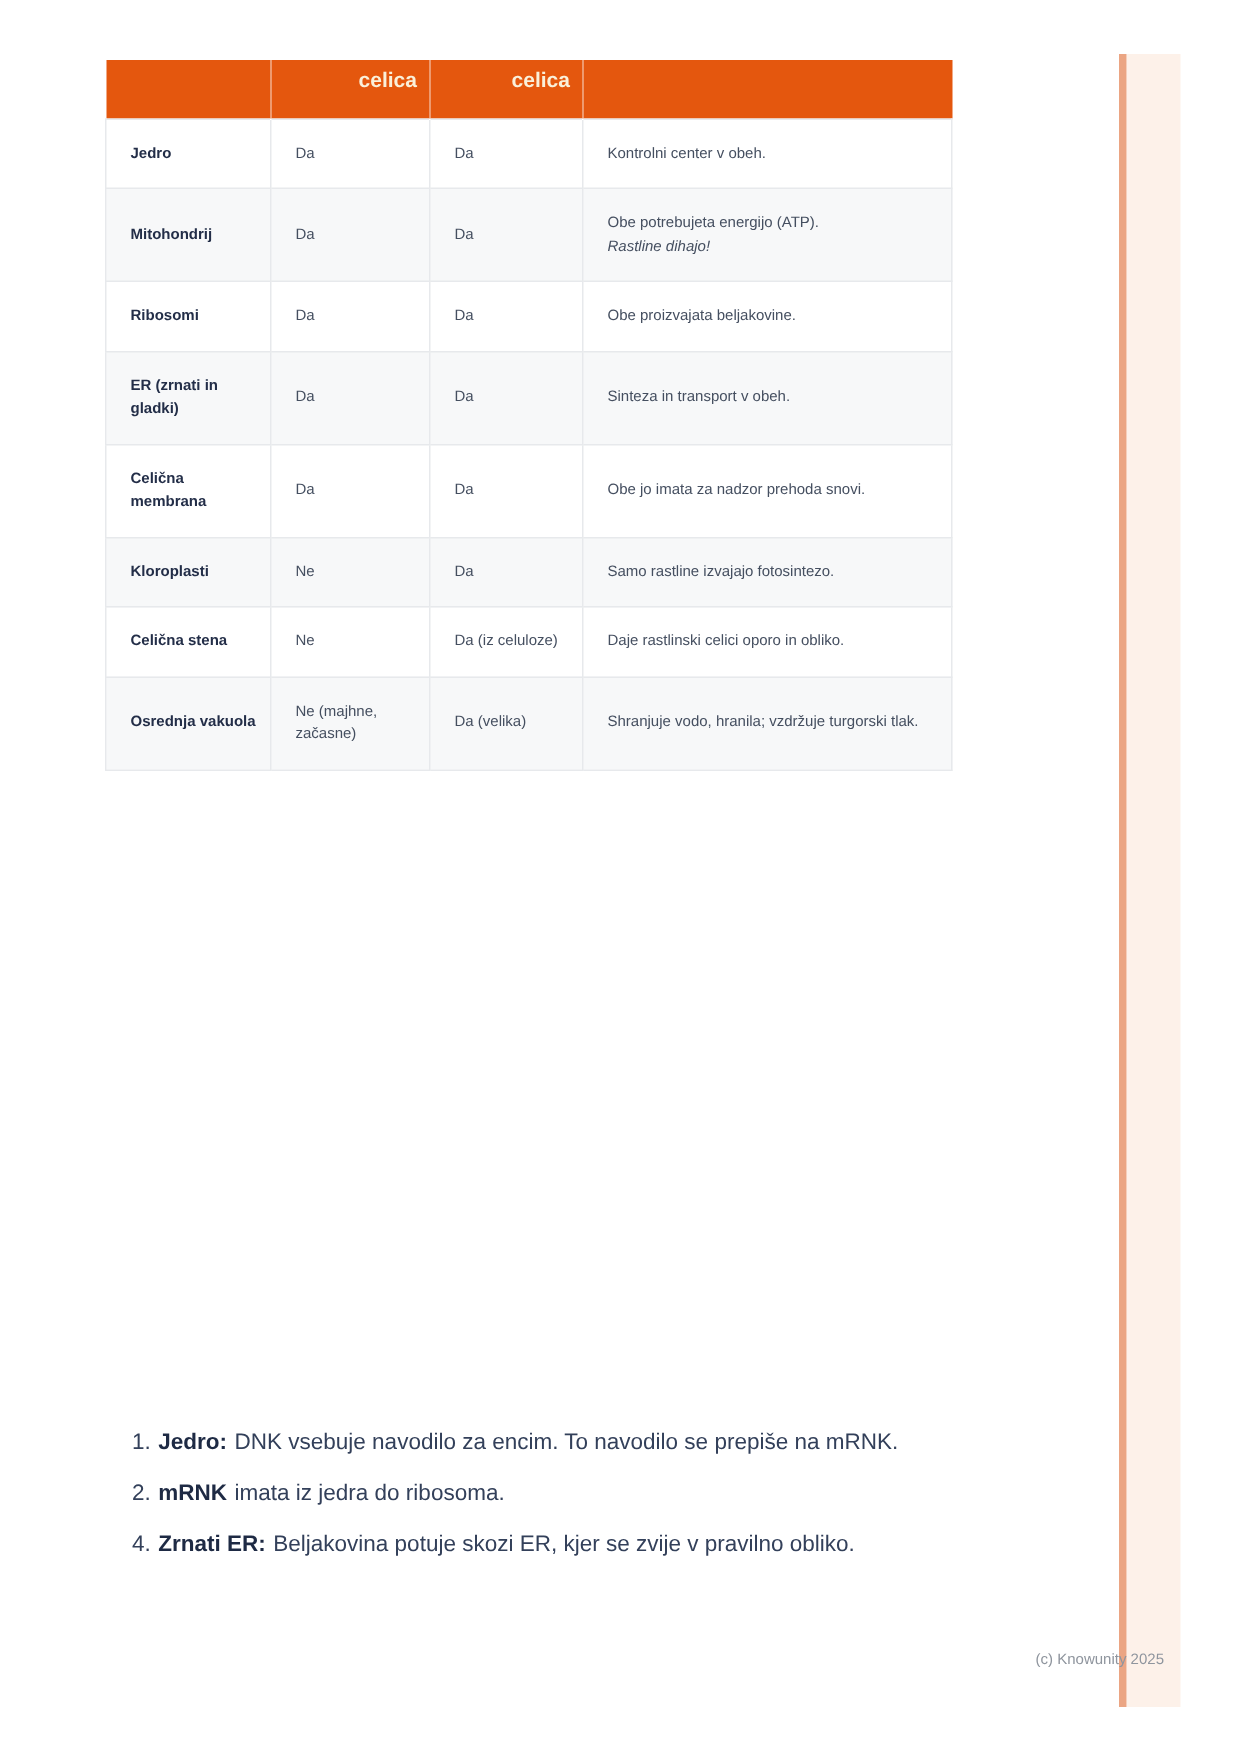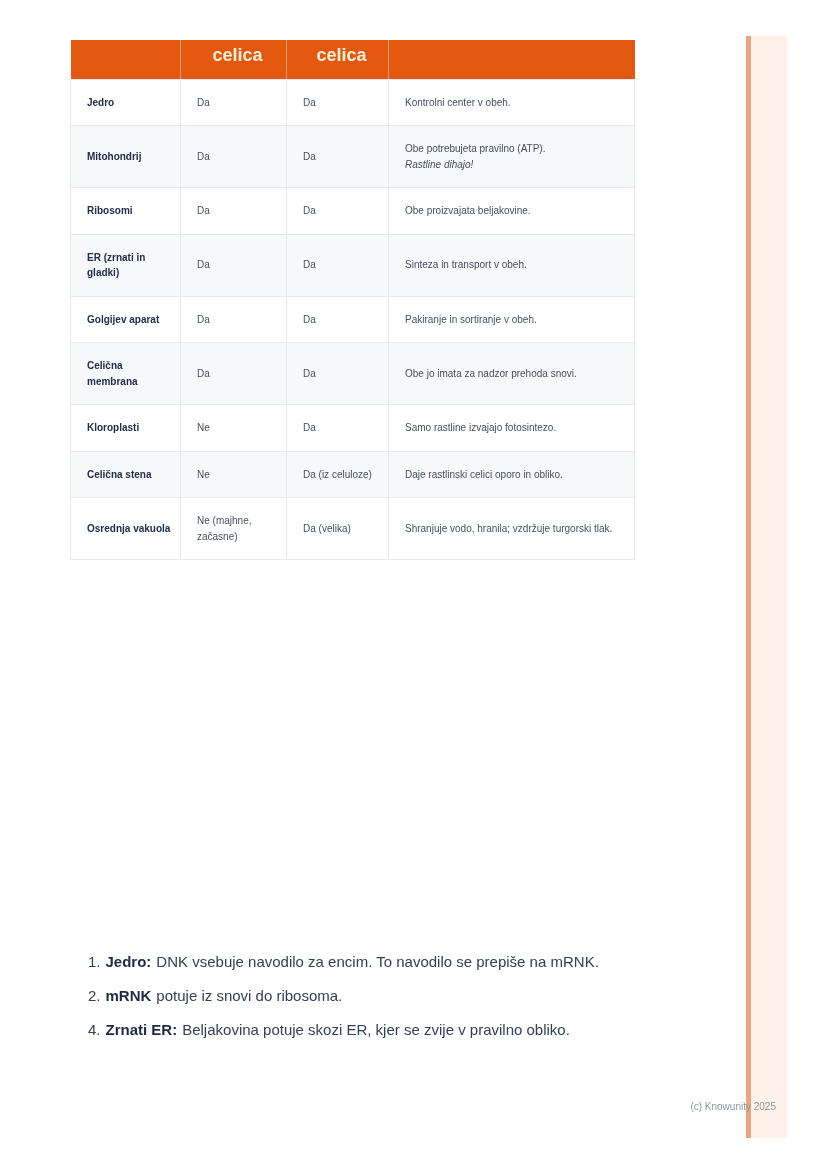--- a/index.html
+++ b/index.html
@@ -12,21 +12,21 @@
 
   
   .stripe-light { position:absolute; left:751px; top:36px; width:36px; height:1102px; background:#fdf1e9; z-index:0; }
   .stripe-dark  { position:absolute; left:746px; top:36px; width:5px;  height:1102px; background:#ebа583; background:#ebA583; background:#eba583; z-index:1; }
 
   
   .doc-table { position:absolute; left:70px; top:40px; z-index:2; }
   table { border-collapse:collapse; table-layout:fixed; width:564px; }
   thead th {
     background:#e4570e; color:#faf0da;
-    font-size:18px; font-weight:700; text-align:center; vertical-align:top;
+    font-size:14px; font-weight:700; text-align:right; vertical-align:top;
     height:39px; padding:5px 8px 0 16px;
   }
   thead th + th { border-left:1px solid rgba(255,255,255,0.4); }
   tbody td {
     border:1px solid #e7e9ec;
     padding:15px 8px 15px 16px;
     font-size:10px; line-height:1.55; color:#454f60;
     vertical-align:middle; background:transparent;
   }
   tbody tr:nth-child(even) { background:#f7f8f9; }
@@ -84,46 +84,38 @@
             <td class="col-plant">Da</td>
             <td class="col-comment">
               <div>Kontrolni center v obeh.</div>
             </td>
           </tr>
           <tr>
             <td class="col-organelle">Mitohondrij</td>
             <td class="col-animal">Da</td>
             <td class="col-plant">Da</td>
             <td class="col-comment">
-              <div>Obe potrebujeta pravilno (ATP).</div>
+              <div>Obe potrebujeta energijo (ATP).</div>
               <div><em>Rastline dihajo!</em></div>
             </td>
           </tr>
           <tr>
             <td class="col-organelle">Ribosomi</td>
             <td class="col-animal">Da</td>
             <td class="col-plant">Da</td>
             <td class="col-comment">
               <div>Obe proizvajata beljakovine.</div>
             </td>
           </tr>
           <tr>
             <td class="col-organelle">ER (zrnati in gladki)</td>
             <td class="col-animal">Da</td>
             <td class="col-plant">Da</td>
             <td class="col-comment">
               <div>Sinteza in transport v obeh.</div>
-            </td>
-          </tr>
-          <tr>
-            <td class="col-organelle">Golgijev aparat</td>
-            <td class="col-animal">Da</td>
-            <td class="col-plant">Da</td>
-            <td class="col-comment">
-              <div>Pakiranje in sortiranje v obeh.</div>
             </td>
           </tr>
           <tr>
             <td class="col-organelle">Celična membrana</td>
             <td class="col-animal">Da</td>
             <td class="col-plant">Da</td>
             <td class="col-comment">
               <div>Obe jo imata za nadzor prehoda snovi.</div>
             </td>
           </tr>
@@ -151,19 +143,19 @@
               <div>Shranjuje vodo, hranila; vzdržuje turgorski tlak.</div>
             </td>
           </tr>
         </tbody>
     </table>
   </div>
 
 
   <div class="steps">
     <div class="step"><span class="num">1.</span><span class="lead">Jedro:</span><span>DNK vsebuje navodilo za encim. To navodilo se prepiše na mRNK.</span></div>
-    <div class="step"><span class="num">2.</span><span class="lead">mRNK</span><span>potuje iz snovi do ribosoma.</span></div>
+    <div class="step"><span class="num">2.</span><span class="lead">mRNK</span><span>imata iz jedra do ribosoma.</span></div>
     <div class="step"><span class="num">4.</span><span class="lead">Zrnati ER:</span><span>Beljakovina potuje skozi ER, kjer se zvije v pravilno obliko.</span></div>
   </div>
 
   <div class="footer">(c) Knowunity 2025</div>
 
 </div>
 
 </body></html>

